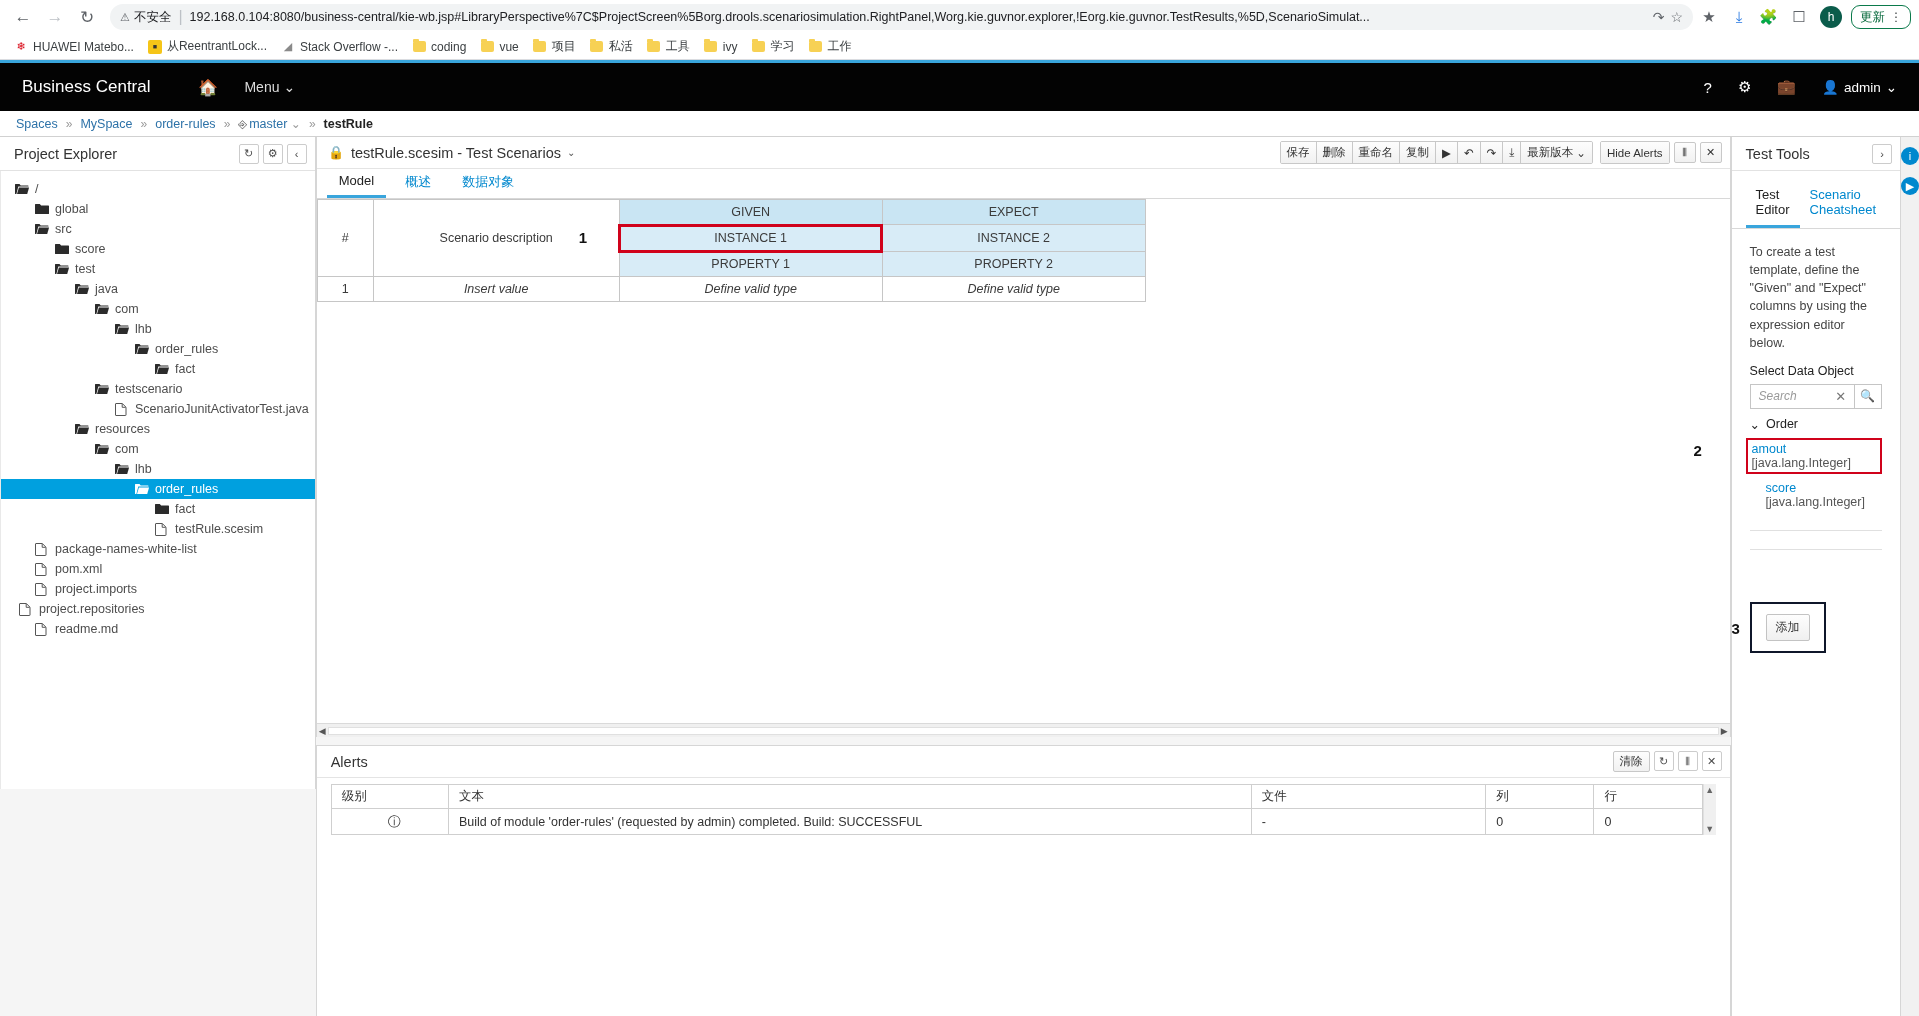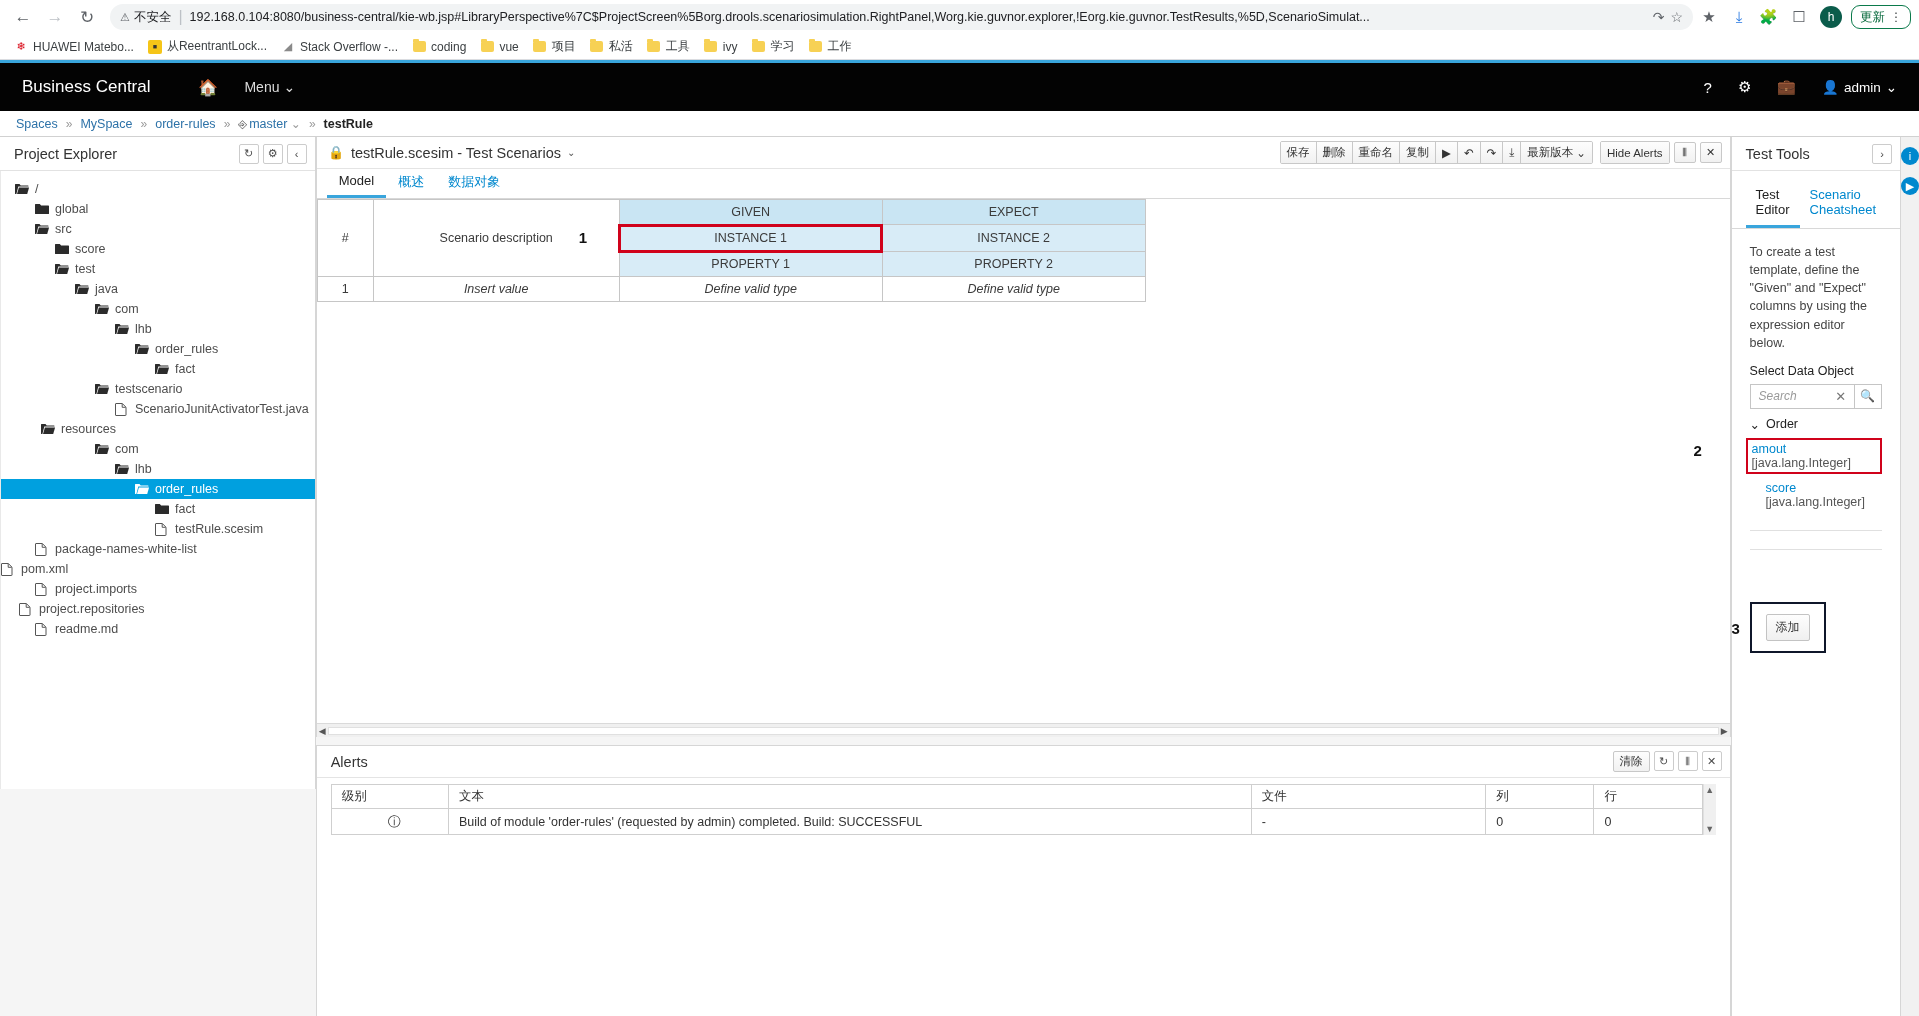--- a/index.html
+++ b/index.html
@@ -198,21 +198,21 @@
   .tb-icon-btn {
     width: 22px; height: 21px;
     background: linear-gradient(#fdfdfd,#f1f1f1);
     border: 1px solid #c8c8c8; border-radius: 2px;
     display: flex; align-items: center; justify-content: center;
     font-size: 11px; color: #333;
     margin-left: 4px;
   }
 
   .editor-tabs {
-    display: flex; align-items: flex-end; gap: 0;
+    display: flex; align-items: flex-end; gap: 7px;
     height: 30px; padding-left: 10px;
     border-bottom: 1px solid #d8d8d8;
   }
   .etab {
     padding: 4px 12px 7px; font-size: 13px; color: #0088ce;
   }
   .etab.active { color: #222; border-bottom: 3px solid #39a5dc; }
 
   .grid-area { flex: 1 1 auto; position: relative; overflow: hidden; }
   table.scesim { border-collapse: collapse; table-layout: fixed; margin-left: 0; }
@@ -575,21 +575,21 @@
         </div>
         <div class="tree-node" style="padding-left: 114px;">
           <span class="ic-file">
             <svg width="12" height="13" viewBox="0 0 12 13">
               <path d="M1 .5h6.3L11 4.2V12a.5.5 0 0 1-.5.5H1A.5.5 0 0 1 .5 12V1A.5.5 0 0 1 1 .5z" fill="none" stroke="#555" stroke-width="1"></path>
               <path d="M7.2 1v3.3H10.6" fill="none" stroke="#555" stroke-width="1"></path>
             </svg>
           </span>
           <span>ScenarioJunitActivatorTest.java</span>
         </div>
-        <div class="tree-node" style="padding-left: 40px; align-items: center;">
+        <div class="tree-node" style="padding-left: 74px; align-items: center;">
           <span class="ic-folder-open">
             <svg width="14" height="12" viewBox="0 0 14 12">
               <path d="M0 1.5A.5.5 0 0 1 .5 1h4l1.2 1.4H13a.5.5 0 0 1 .5.5v.6H3.3L1.4 11H.5a.5.5 0 0 1-.5-.5z" fill="#2b2b2b"></path>
               <path d="M3.9 4.4h10.2L12.2 11H2z" fill="#2b2b2b"></path>
             </svg>
           </span>
           <span>resources</span>
         </div>
         <div class="tree-node" style="padding-left: 94px;">
           <span class="ic-folder-open">
@@ -637,21 +637,21 @@
         </div>
         <div class="tree-node" style="padding-left: 34px;">
           <span class="ic-file">
             <svg width="12" height="13" viewBox="0 0 12 13">
               <path d="M1 .5h6.3L11 4.2V12a.5.5 0 0 1-.5.5H1A.5.5 0 0 1 .5 12V1A.5.5 0 0 1 1 .5z" fill="none" stroke="#555" stroke-width="1"></path>
               <path d="M7.2 1v3.3H10.6" fill="none" stroke="#555" stroke-width="1"></path>
             </svg>
           </span>
           <span>package-names-white-list</span>
         </div>
-        <div class="tree-node" style="">
+        <div class="tree-node" style="padding-left: 34px;">
           <span class="ic-file">
             <svg width="12" height="13" viewBox="0 0 12 13">
               <path d="M1 .5h6.3L11 4.2V12a.5.5 0 0 1-.5.5H1A.5.5 0 0 1 .5 12V1A.5.5 0 0 1 1 .5z" fill="none" stroke="#555" stroke-width="1"></path>
               <path d="M7.2 1v3.3H10.6" fill="none" stroke="#555" stroke-width="1"></path>
             </svg>
           </span>
           <span>pom.xml</span>
         </div>
         <div class="tree-node" style="padding-left: 34px;">
           <span class="ic-file">

